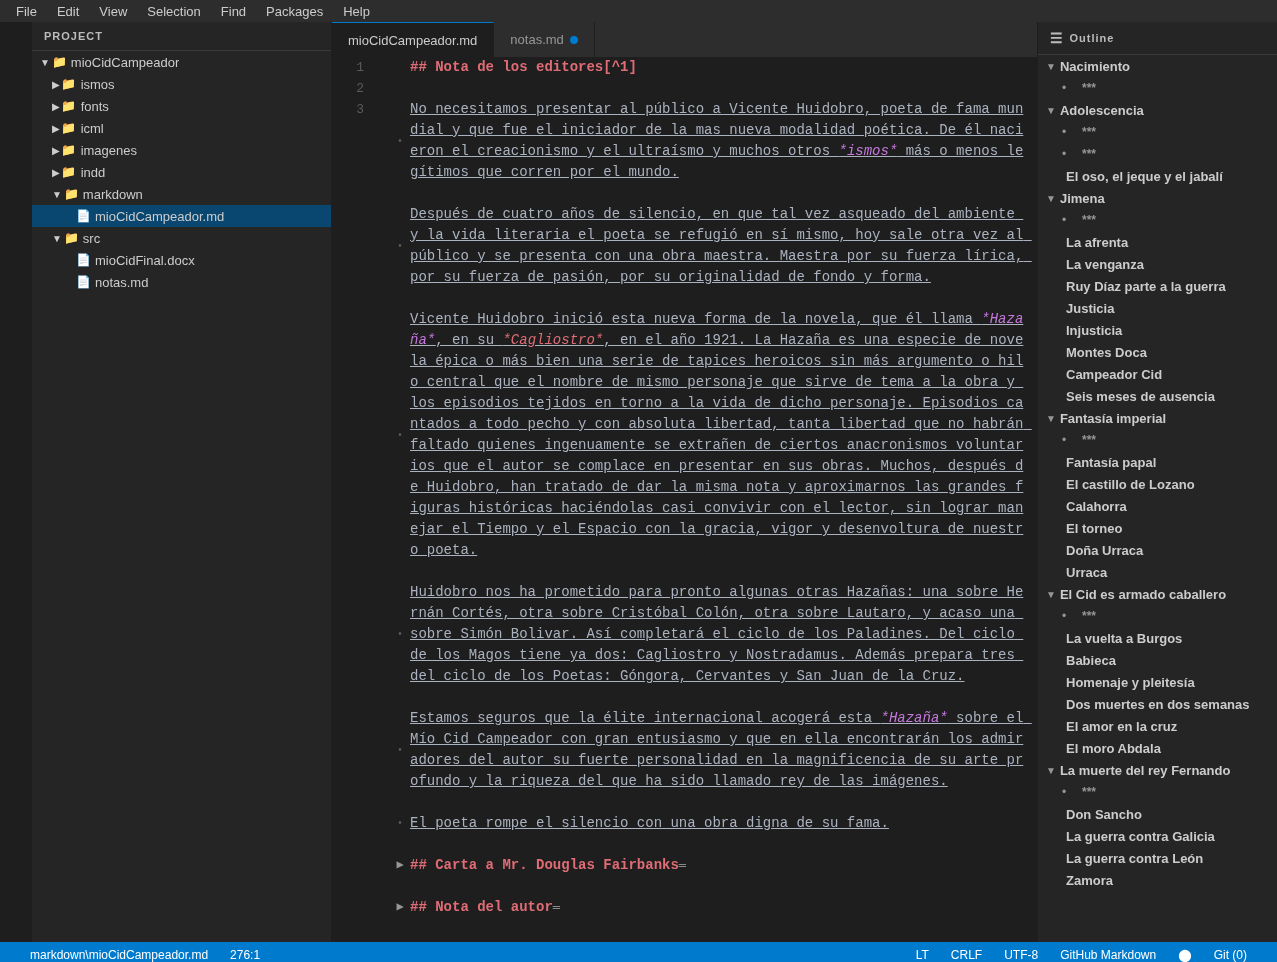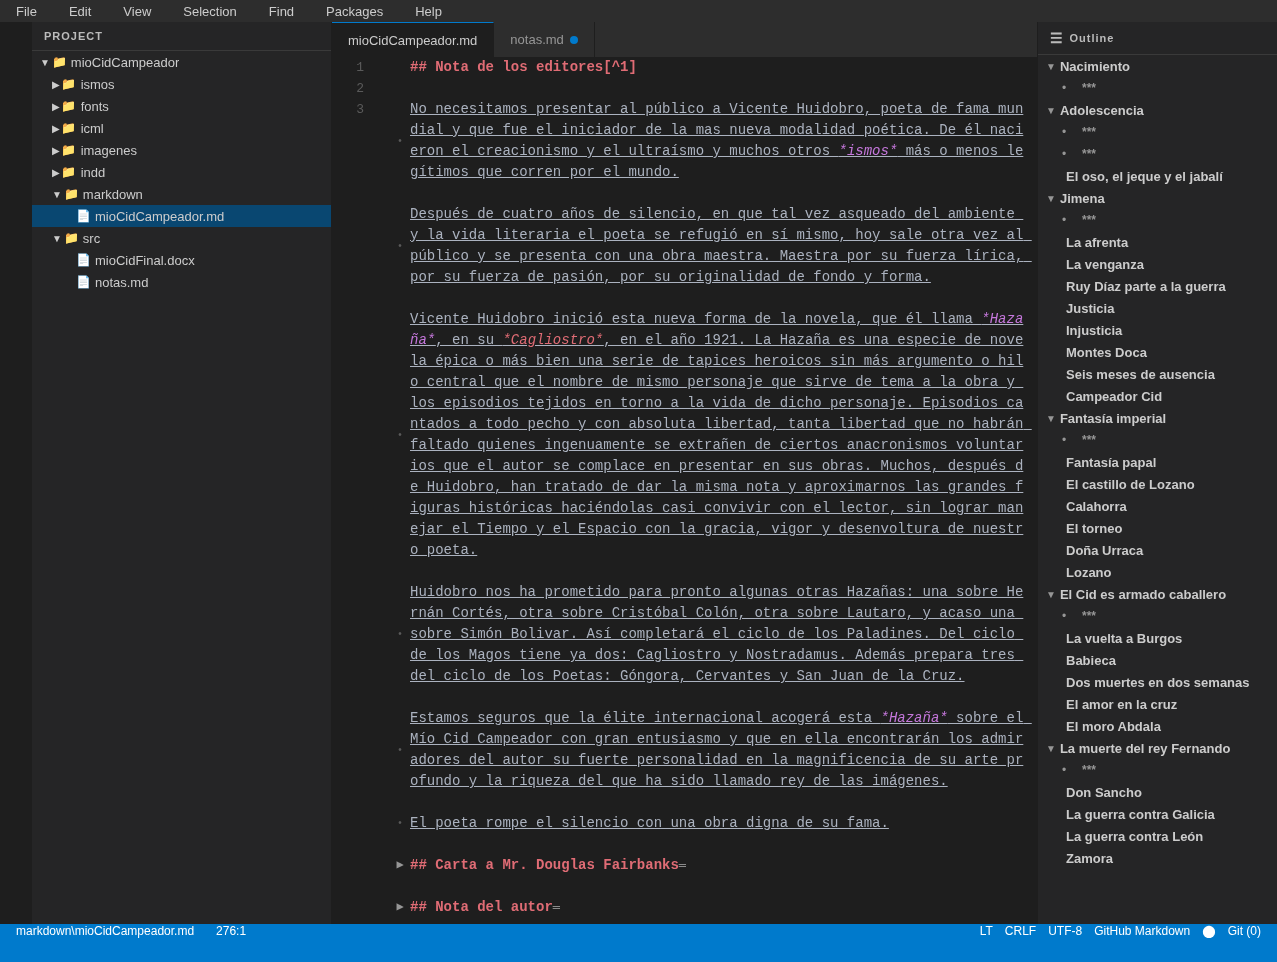--- a/index.html
+++ b/index.html
@@ -14,21 +14,21 @@
       flex-direction: column;
     }
 
     
     #menubar {
       background: #2d2d2d;
       height: 22px;
       display: flex;
       align-items: center;
       padding: 0 8px;
-      gap: 16px;
+      gap: 4px;
       font-size: 13px;
       color: #cccccc;
       flex-shrink: 0;
     }
     .menu-item {
       padding: 2px 8px;
       cursor: pointer;
       border-radius: 3px;
     }
 
@@ -207,37 +207,38 @@
       color: #cccccc;
     }
     .outline-item .chevron { color: #969696; font-size: 10px; margin-right: 4px; }
     .outline-item .bullet { color: #969696; margin-right: 4px; font-size: 12px; width: 16px; }
     .outline-item.sub { padding-left: 24px; }
     .outline-item .label { font-size: 13px; color: #cccccc; font-weight: bold; }
     .outline-item.sub .label { font-size: 12px; color: #969696; }
 
     
     #status-bar {
-      height: 38px;
+      height: 20px;
       background: #007acc;
       display: flex;
-      align-items: flex-start;
-      padding: 0 10px;
+      align-items: flex-end;
+      padding: 0 24px;
       font-size: 12px;
       color: #ffffff;
       flex-shrink: 0;
       gap: 10px;
     }
     .status-item {
       padding: 0 6px;
       white-space: nowrap;
     }
     .status-right {
       margin-left: auto;
       display: flex;
+      gap: 10px;
     }
   </style>
 </head>
 <body>
 
 <div id="menubar">
   <span class="menu-item">File</span>
   <span class="menu-item">Edit</span>
   <span class="menu-item">View</span>
   <span class="menu-item">Selection</span>
@@ -499,25 +500,25 @@
     <div class="outline-item">
       <span class="bullet" style="width:16px;"></span>
       <span class="label">Injusticia</span>
     </div>
     <div class="outline-item">
       <span class="bullet" style="width:16px;"></span>
       <span class="label">Montes Doca</span>
     </div>
     <div class="outline-item">
       <span class="bullet" style="width:16px;"></span>
+      <span class="label">Campeador Cid</span>
+    </div>
+    <div class="outline-item">
+      <span class="bullet" style="width:16px;"></span>
       <span class="label">Seis meses de ausencia</span>
-    </div>
-    <div class="outline-item">
-      <span class="bullet" style="width:16px;"></span>
-      <span class="label">Campeador Cid</span>
     </div>
     <div class="outline-item">
       <span class="chevron">▼</span>
       <span class="label">Fantasía imperial</span>
     </div>
     <div class="outline-item sub">
       <span class="bullet">•</span>
       <span class="label">***</span>
     </div>
     <div class="outline-item">
@@ -535,37 +536,41 @@
     <div class="outline-item">
       <span class="bullet" style="width:16px;"></span>
       <span class="label">El torneo</span>
     </div>
     <div class="outline-item">
       <span class="bullet" style="width:16px;"></span>
       <span class="label">Doña Urraca</span>
     </div>
     <div class="outline-item">
       <span class="bullet" style="width:16px;"></span>
-      <span class="label">Lozano</span>
+      <span class="label">Urraca</span>
     </div>
     <div class="outline-item">
       <span class="chevron">▼</span>
       <span class="label">El Cid es armado caballero</span>
     </div>
     <div class="outline-item sub">
       <span class="bullet">•</span>
       <span class="label">***</span>
     </div>
     <div class="outline-item">
       <span class="bullet" style="width:16px;"></span>
       <span class="label">La vuelta a Burgos</span>
     </div>
     <div class="outline-item">
       <span class="bullet" style="width:16px;"></span>
       <span class="label">Babieca</span>
+    </div>
+    <div class="outline-item">
+      <span class="bullet" style="width:16px;"></span>
+      <span class="label">Homenaje y pleitesía</span>
     </div>
     <div class="outline-item">
       <span class="bullet" style="width:16px;"></span>
       <span class="label">Dos muertes en dos semanas</span>
     </div>
     <div class="outline-item">
       <span class="bullet" style="width:16px;"></span>
       <span class="label">El amor en la cruz</span>
     </div>
     <div class="outline-item">

